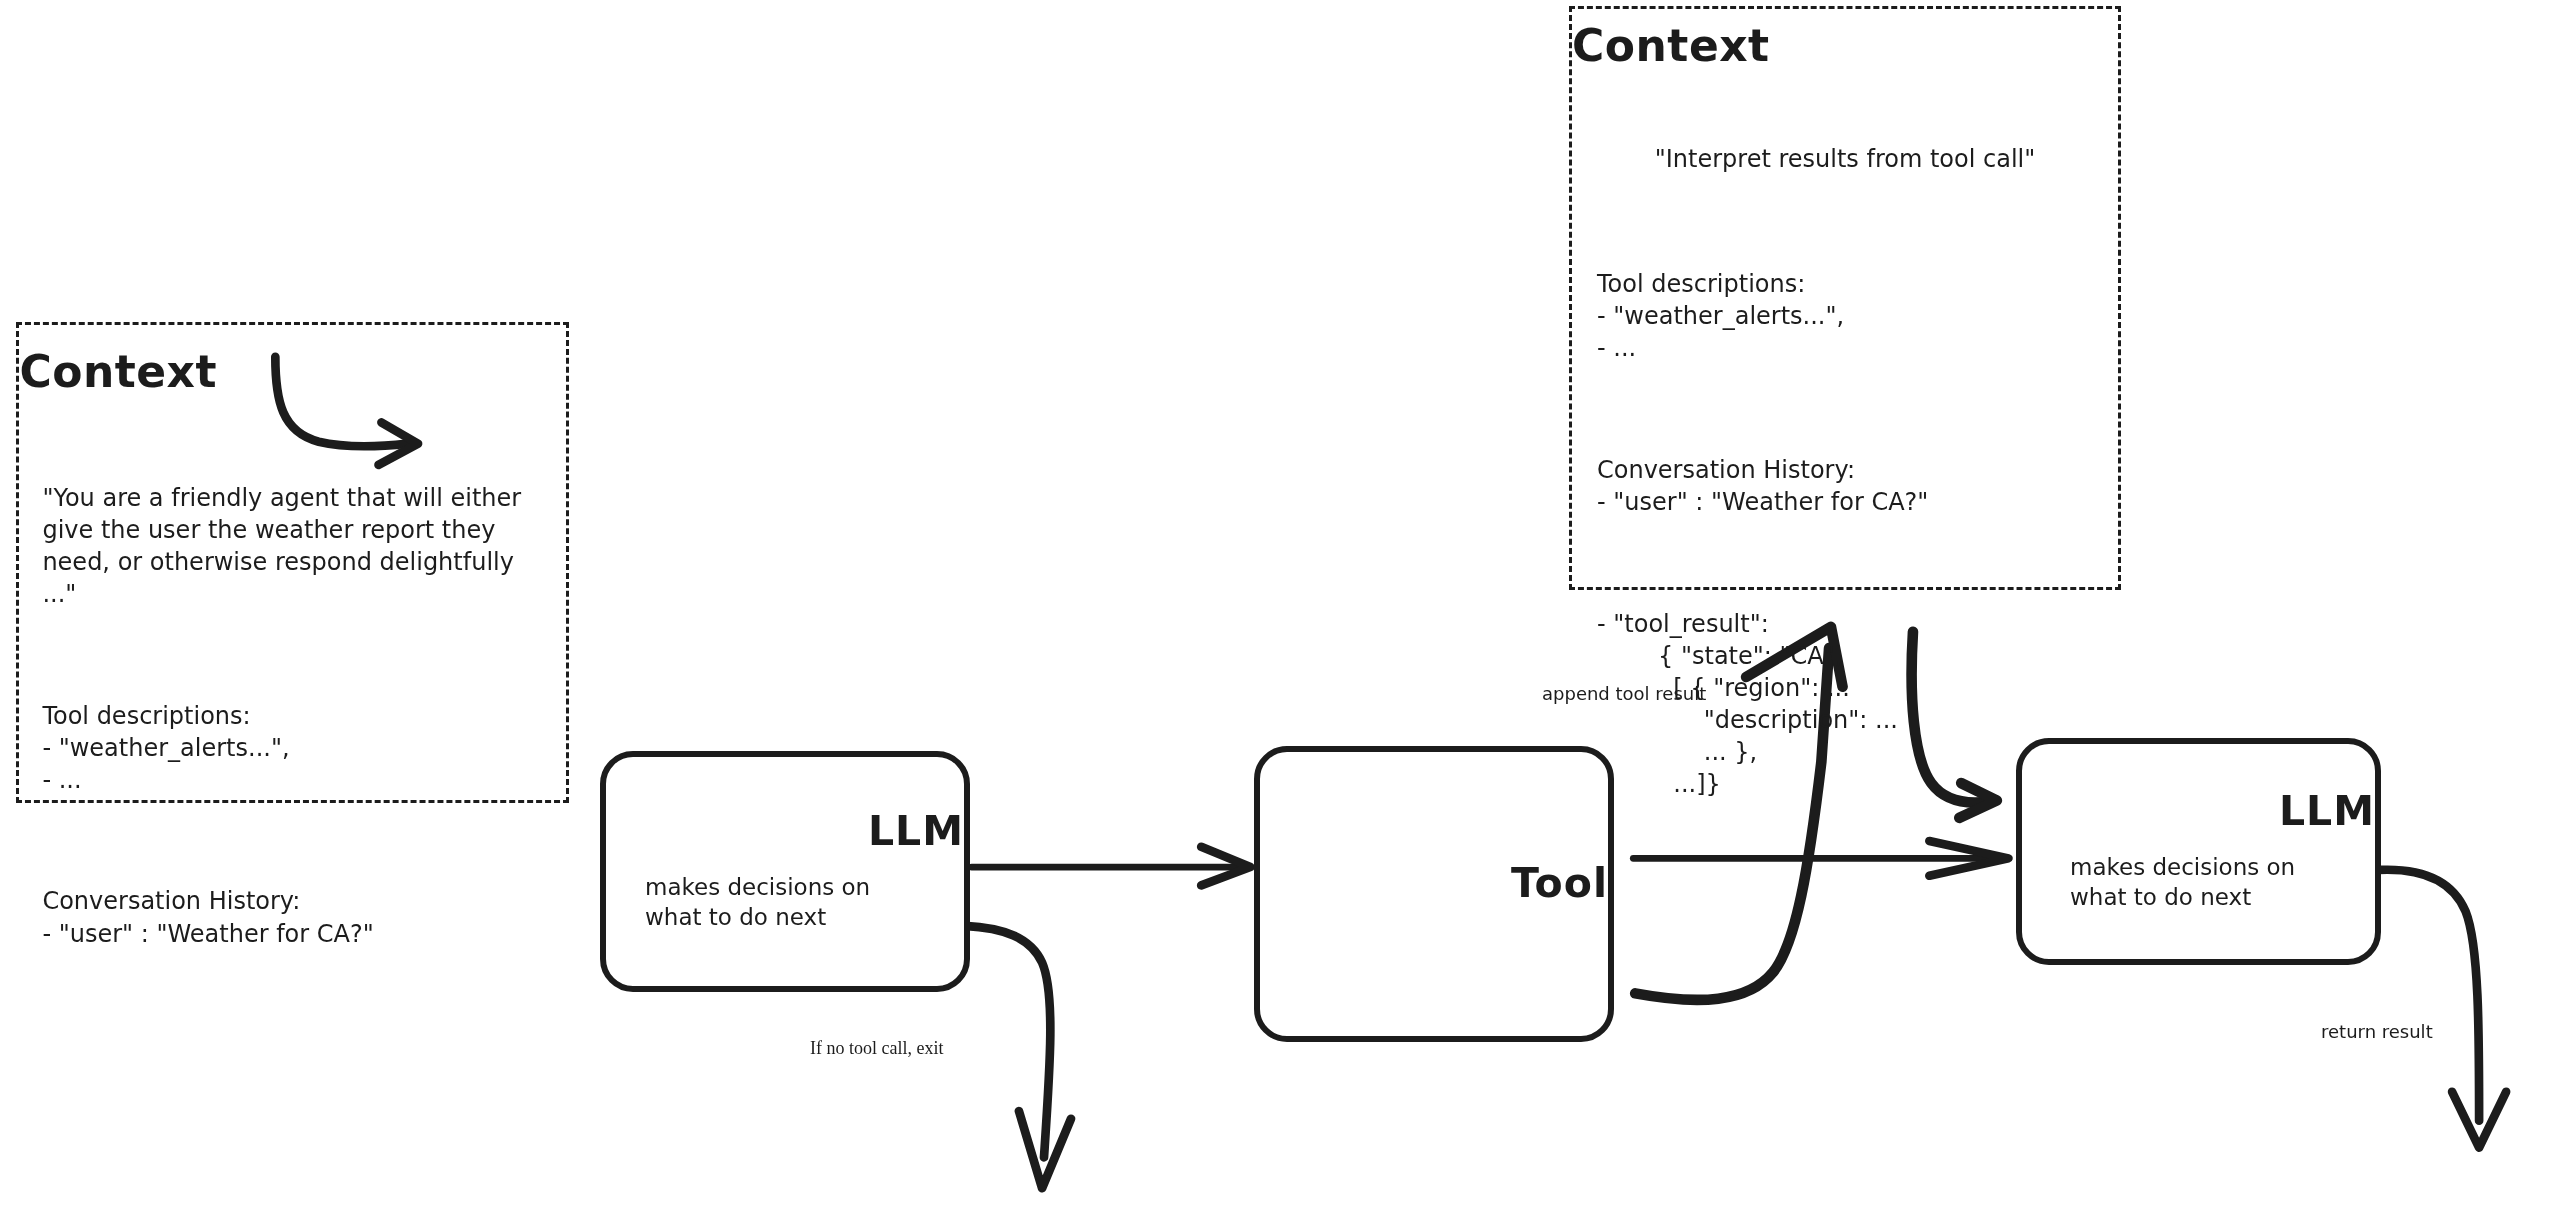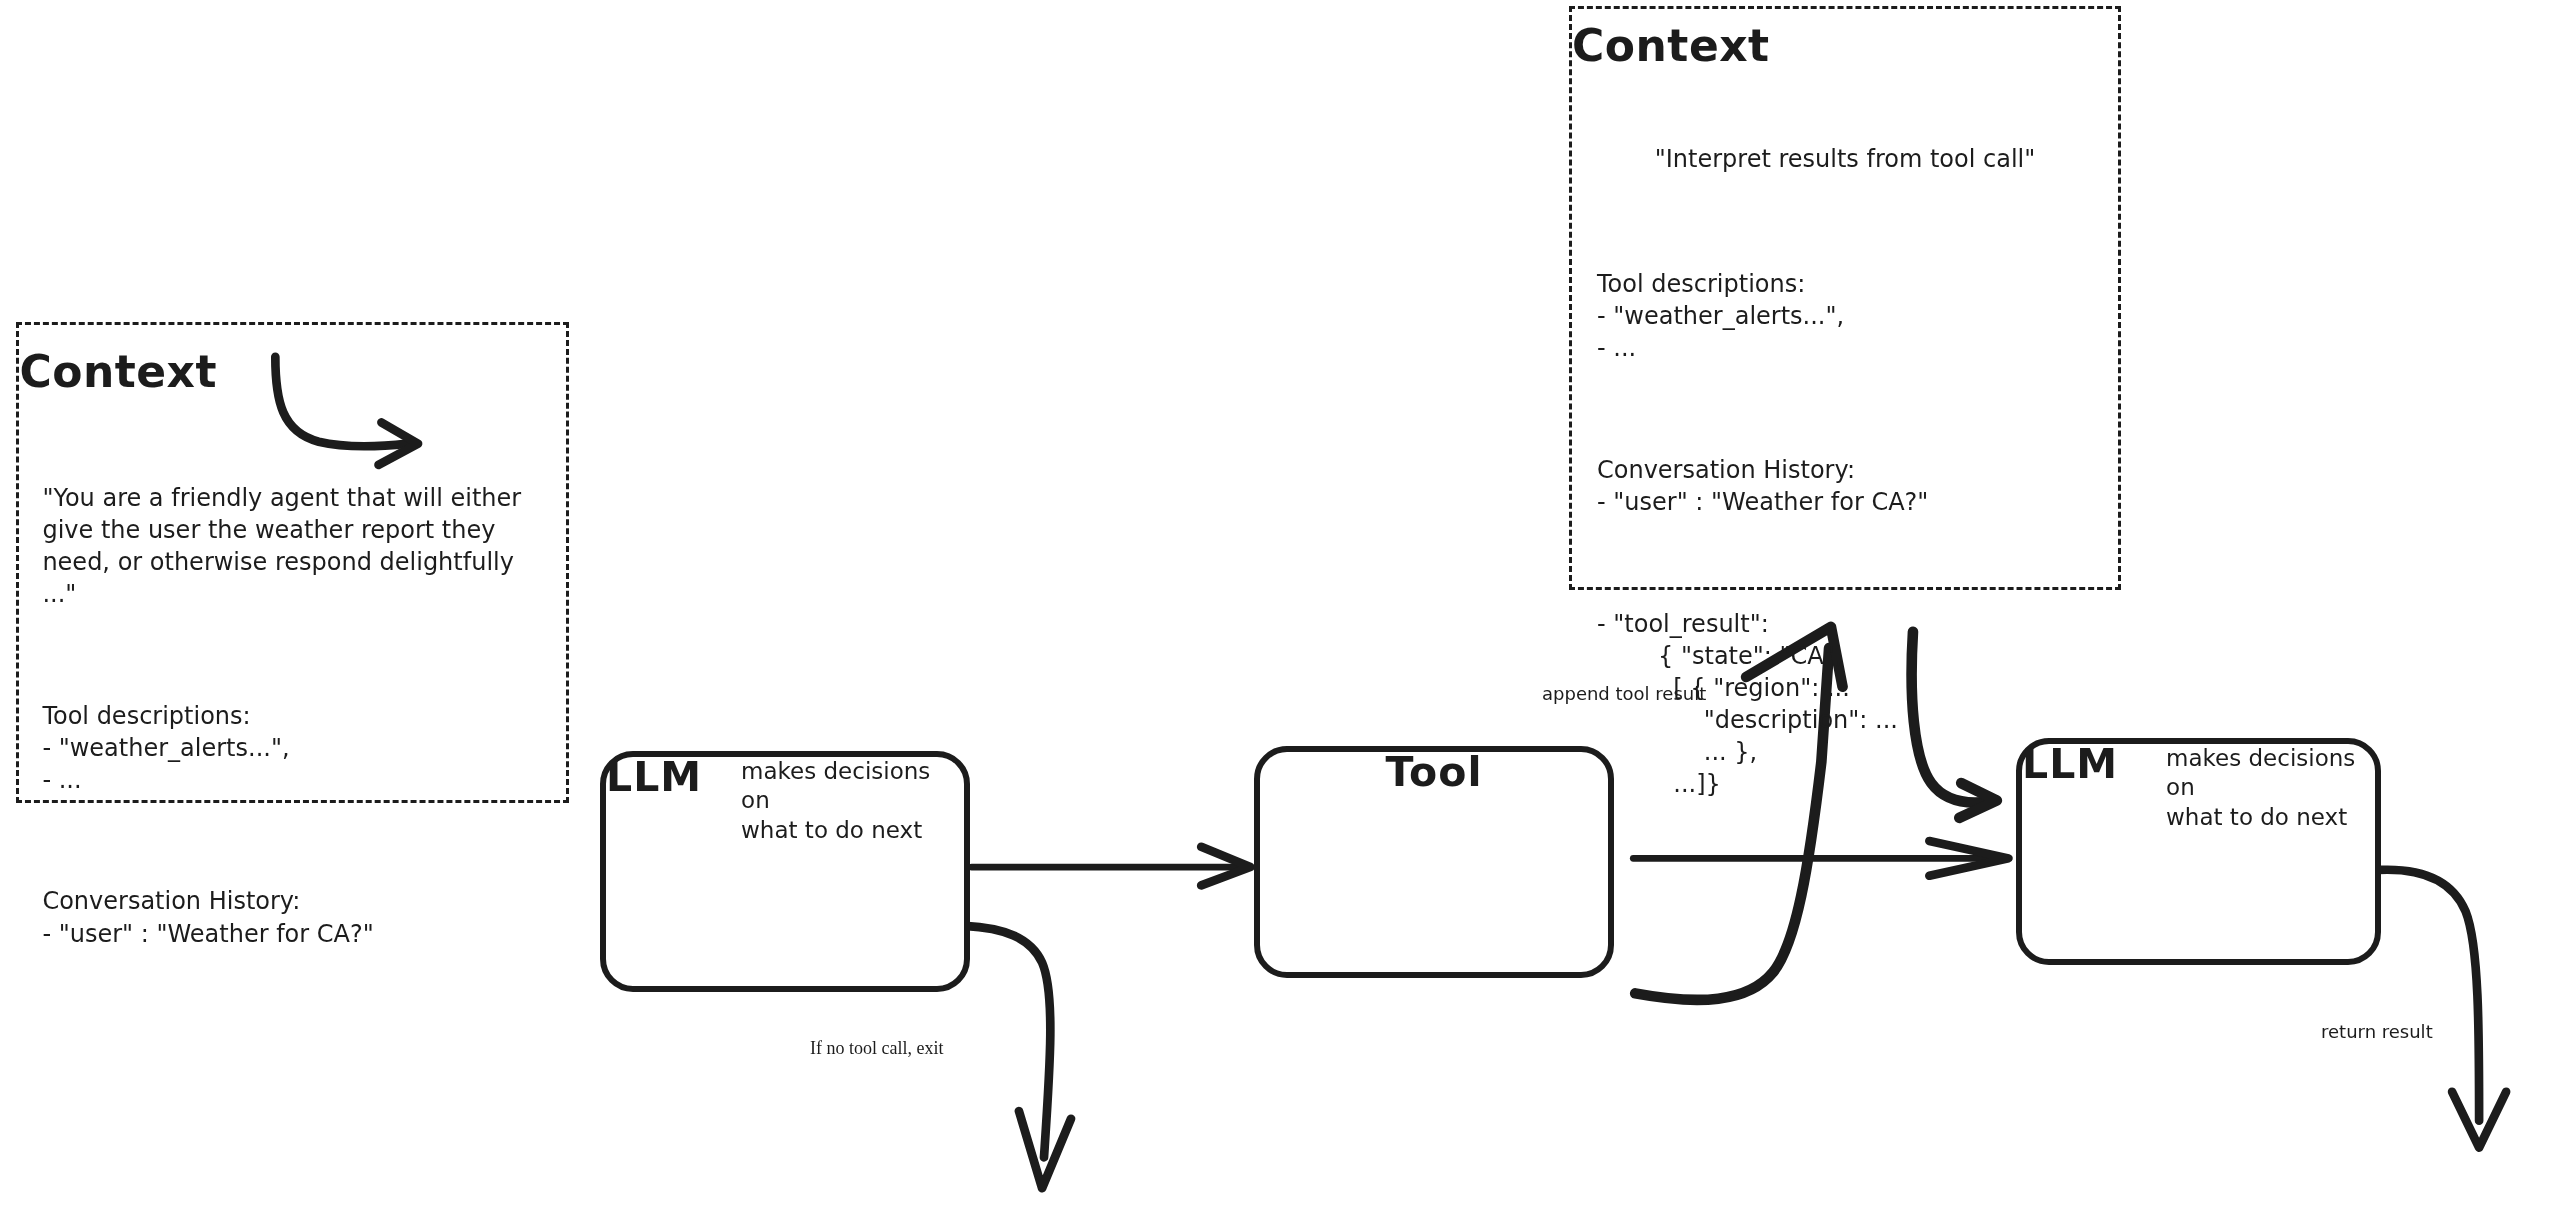--- a/index.html
+++ b/index.html
@@ -67,26 +67,26 @@
   .ctx-quote-centered { text-align: center; margin-bottom: 29px; }
 
   
   .node-box {
     position: absolute;
     border: 6.8px solid #1c1c1c;
     border-radius: 33px;
     background: #ffffff;
     box-sizing: border-box;
     display: flex;
-    flex-direction: row;
-    align-items: flex-start;
+    flex-direction: column;
+    align-items: flex-end;
     justify-content: center;
   }
   #node-llm-1  { left: 600px;  top: 751px; width: 370px; height: 241px; }
-  #node-tool   { left: 1254px; top: 746px; width: 360px; height: 232px; }
+  #node-tool   { left: 1254px; top: 746px; width: 360px; height: 296px; }
   #node-llm-2  { left: 2016px; top: 738px; width: 365px; height: 227px; }
 
   .node-title {
     font-size: 41px;
     font-weight: 600;
     letter-spacing: 1px;
     line-height: 1;
     margin-bottom: 21px;
     color: #1c1c1c;
   }

